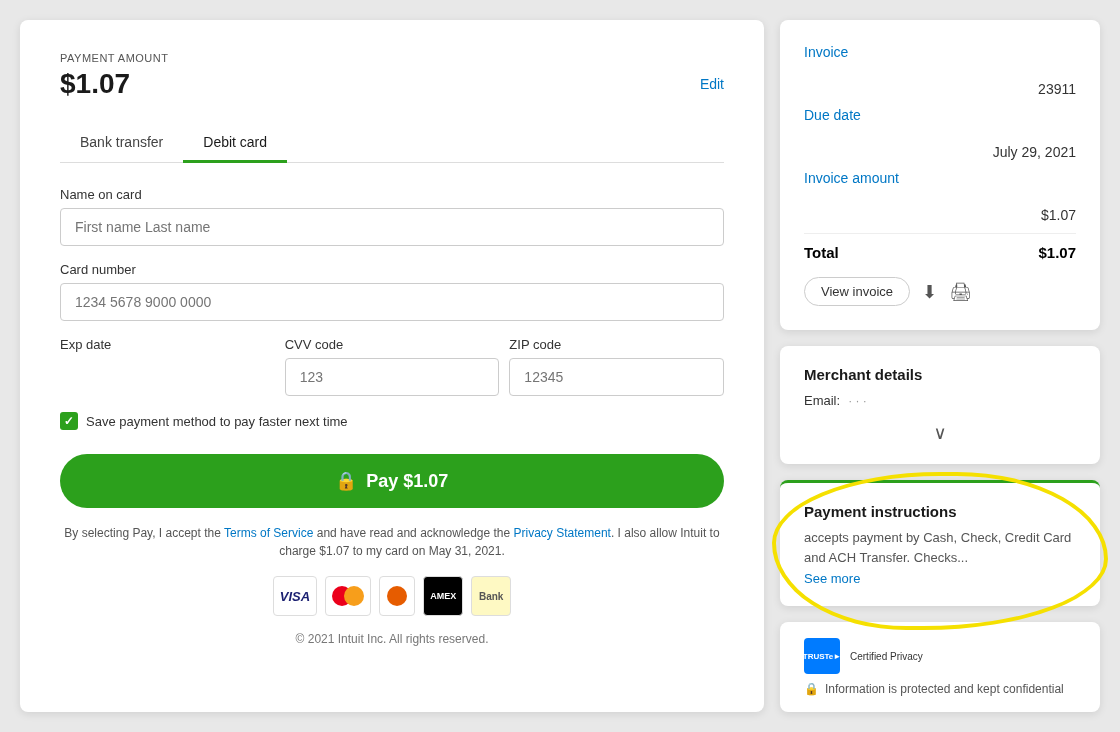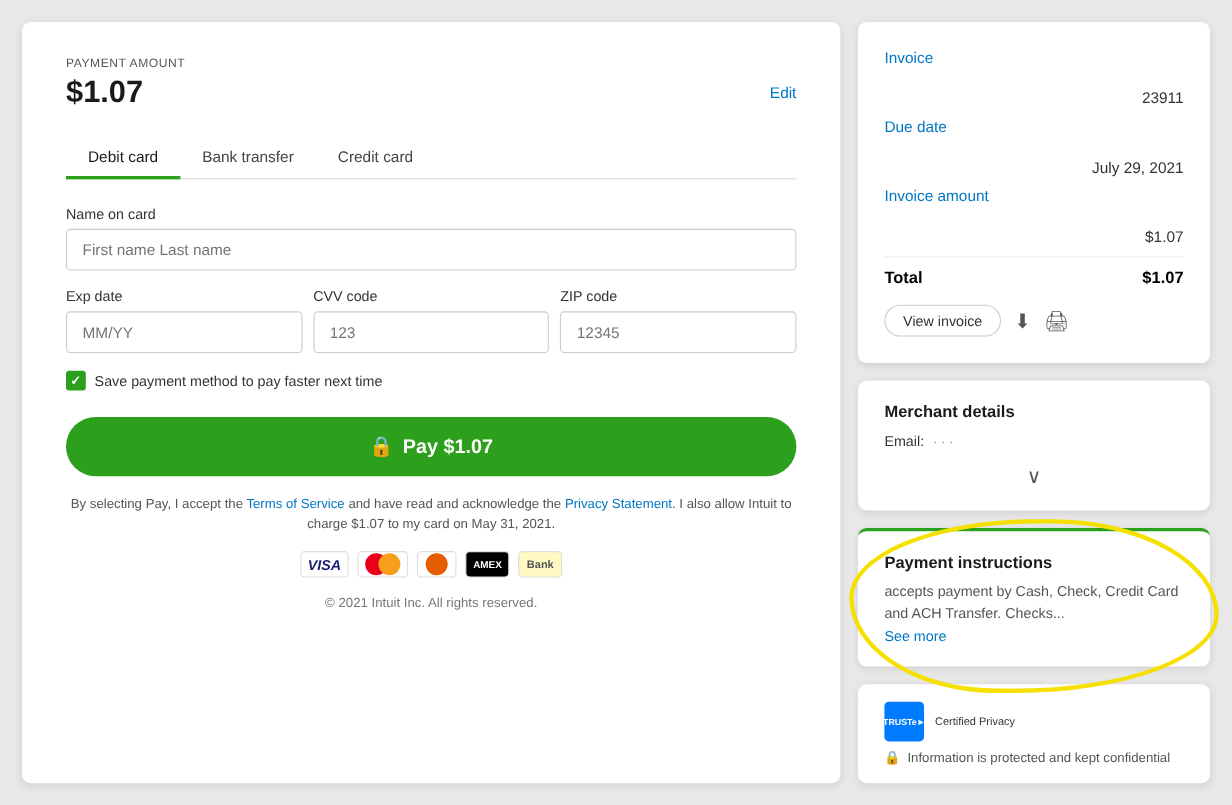--- a/index.html
+++ b/index.html
@@ -166,21 +166,21 @@
     }
     .card-icon {
       border: 1px solid #ddd;
       border-radius: 4px;
       padding: 4px 6px;
       font-size: 10px;
       font-weight: bold;
       display: flex;
       align-items: center;
       justify-content: center;
-      height: 24px;
+      height: 40px;
     }
     .visa-icon { color: #1a1f71; background: #fff; min-width: 40px; font-size: 13px; font-style: italic; }
     .mc-icon { background: #fff; min-width: 36px; }
     .discover-icon { background: #fff; min-width: 36px; }
     .amex-icon { background: #000000; color: white; min-width: 36px; font-size: 9px; }
     .bank-icon { color: #555; background: #fef9c3; min-width: 40px; }
     .mc-circles {
       display: flex;
     }
     .mc-circle {
@@ -384,35 +384,37 @@
 
   <div class="left-card">
 
     <div class="payment-amount-label">PAYMENT AMOUNT</div>
     <div class="amount-row">
       <div class="amount-value">$1.07</div>
       <a class="edit-link">Edit</a>
     </div>
 
     <div class="tabs">
+      <div class="tab">Bank transfer</div>
       <div class="tab active">Debit card</div>
-      <div class="tab">Bank transfer</div>
-      <div class="tab">Credit card</div>
     </div>
 
     <div class="form-group">
       <label class="form-label">Name on card</label>
       <input class="form-input" type="text" placeholder="First name Last name" style="">
     </div>
 
+    <div class="form-group">
+      <label class="form-label">Card number</label>
+      <input class="form-input" type="text" placeholder="1234 5678 9000 0000" style="">
+    </div>
 
     <div class="form-row">
       <div class="form-group">
         <label class="form-label">Exp date</label>
-        <input class="form-input" type="text" placeholder="MM/YY" style="">
       </div>
       <div class="form-group">
         <label class="form-label">CVV code</label>
         <input class="form-input" type="text" placeholder="123" style="">
       </div>
       <div class="form-group">
         <label class="form-label">ZIP code</label>
         <input class="form-input" type="text" placeholder="12345" style="">
       </div>
     </div>

